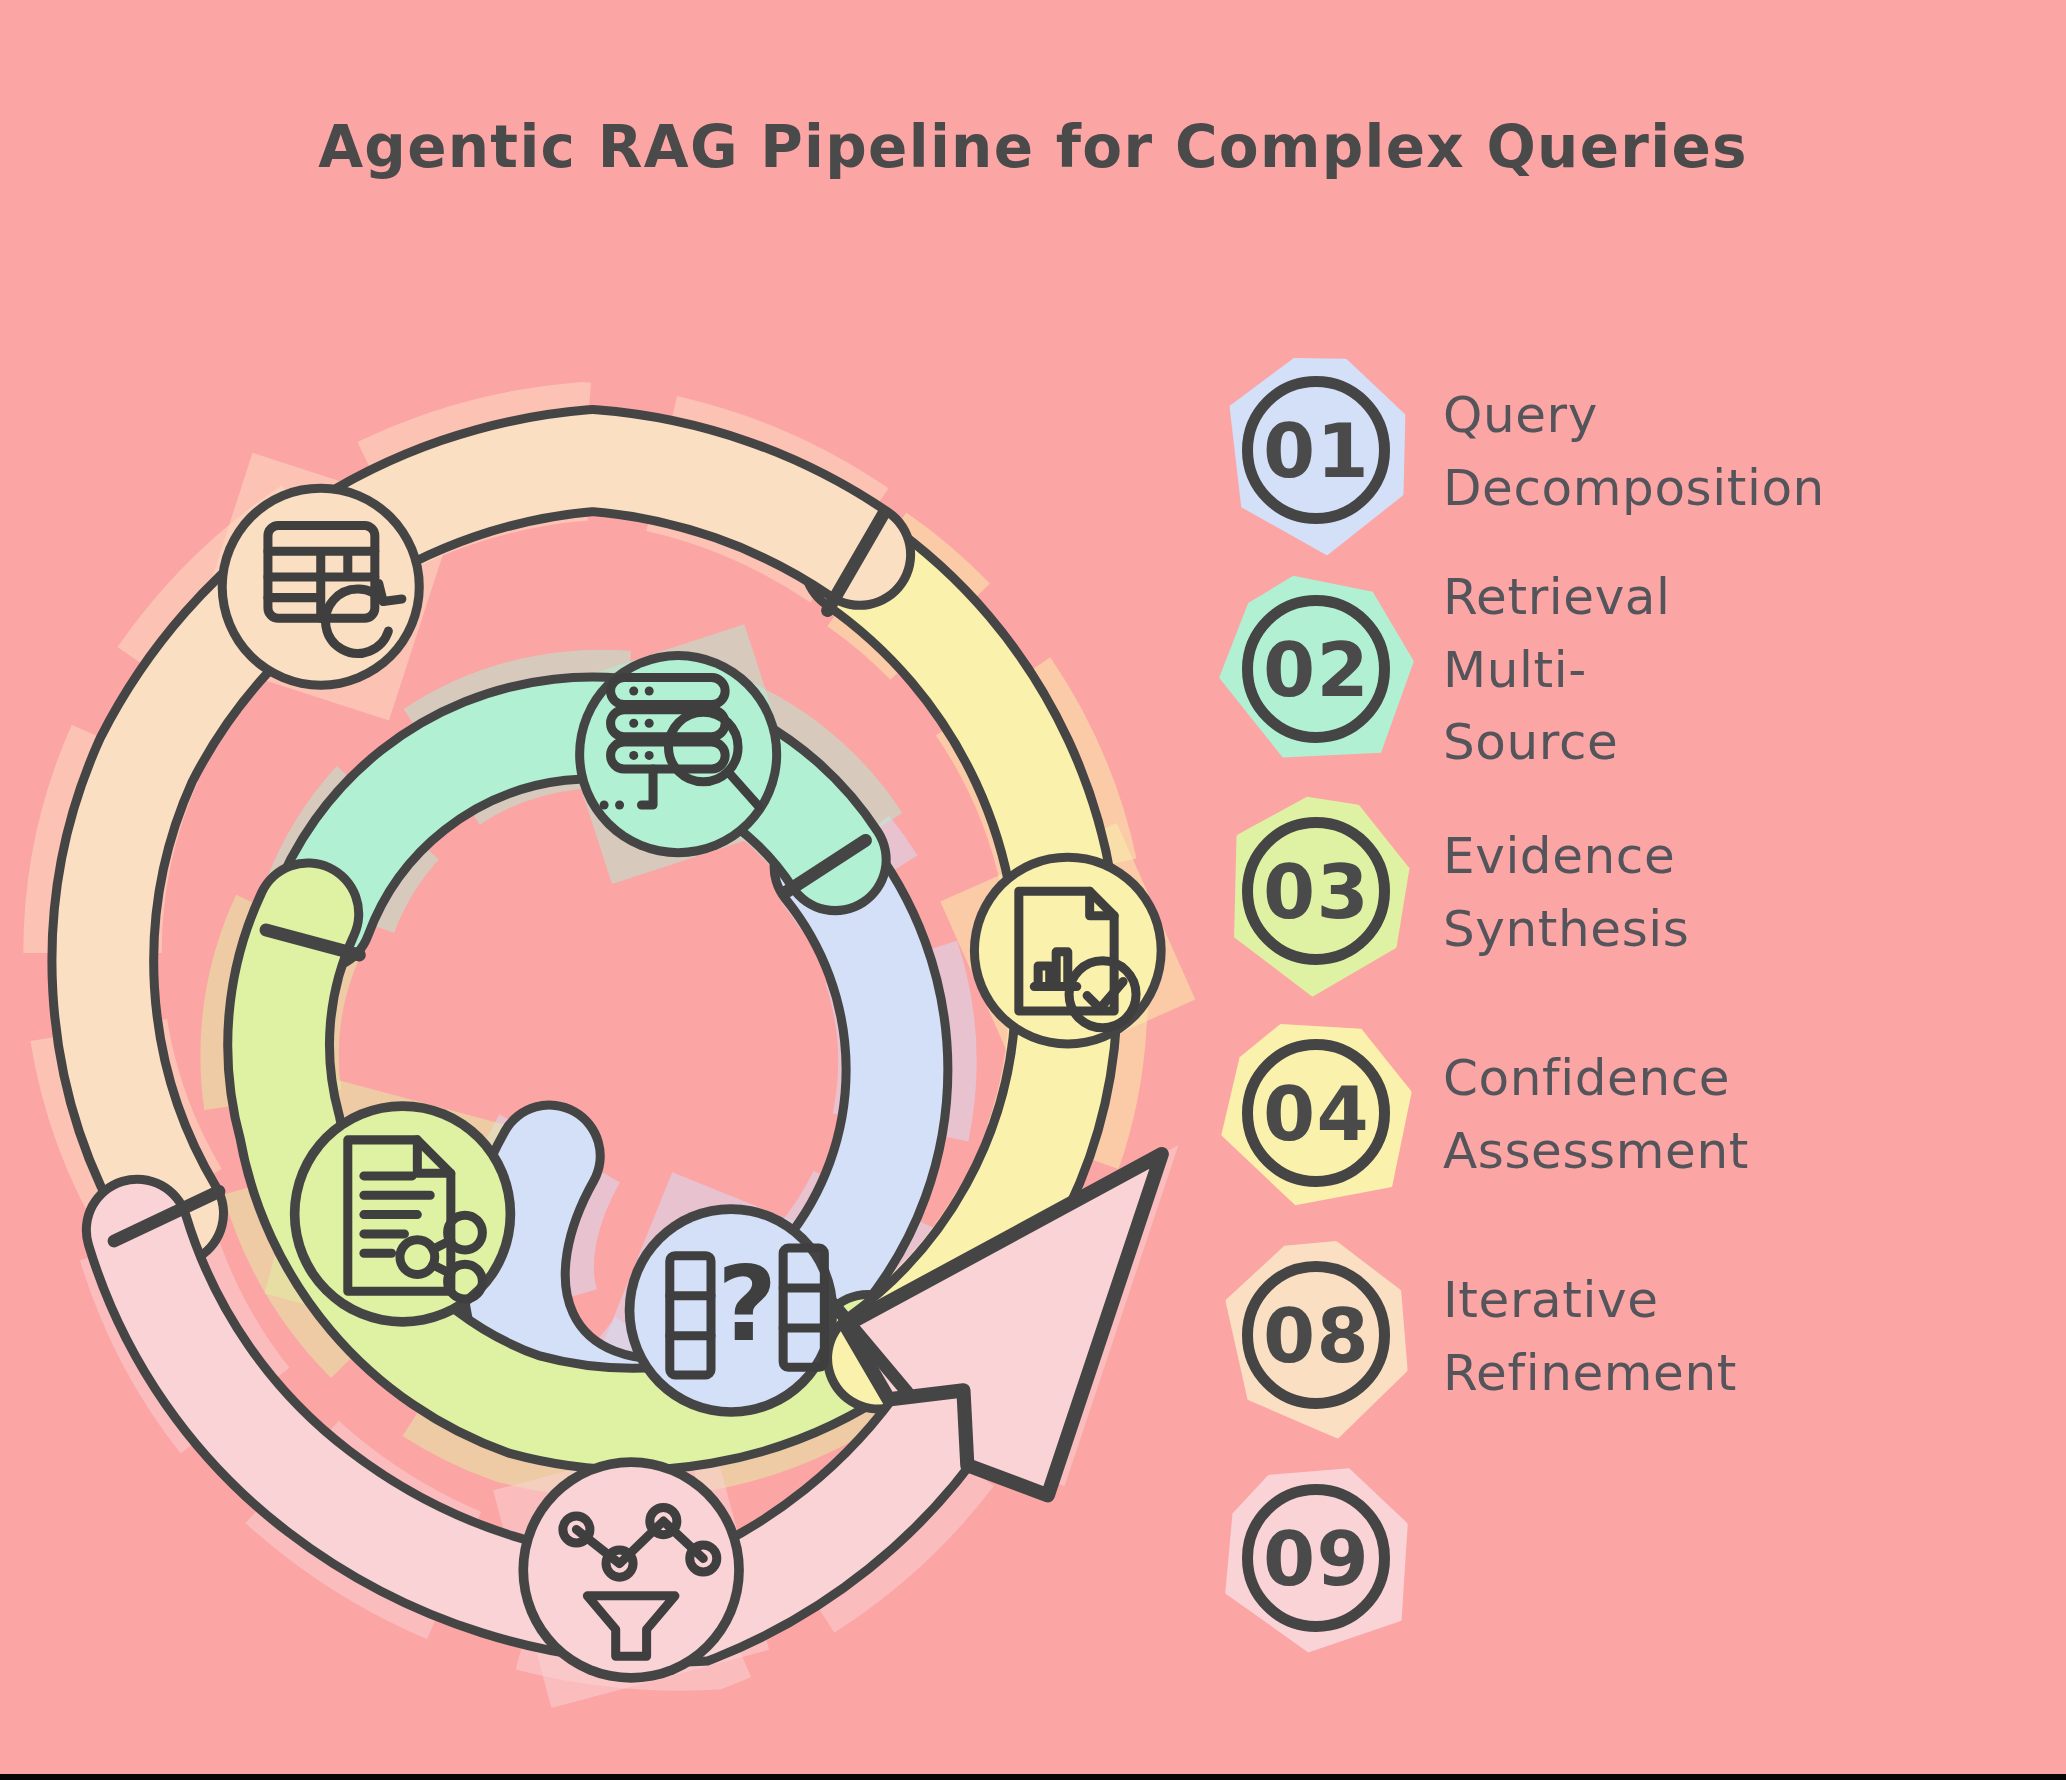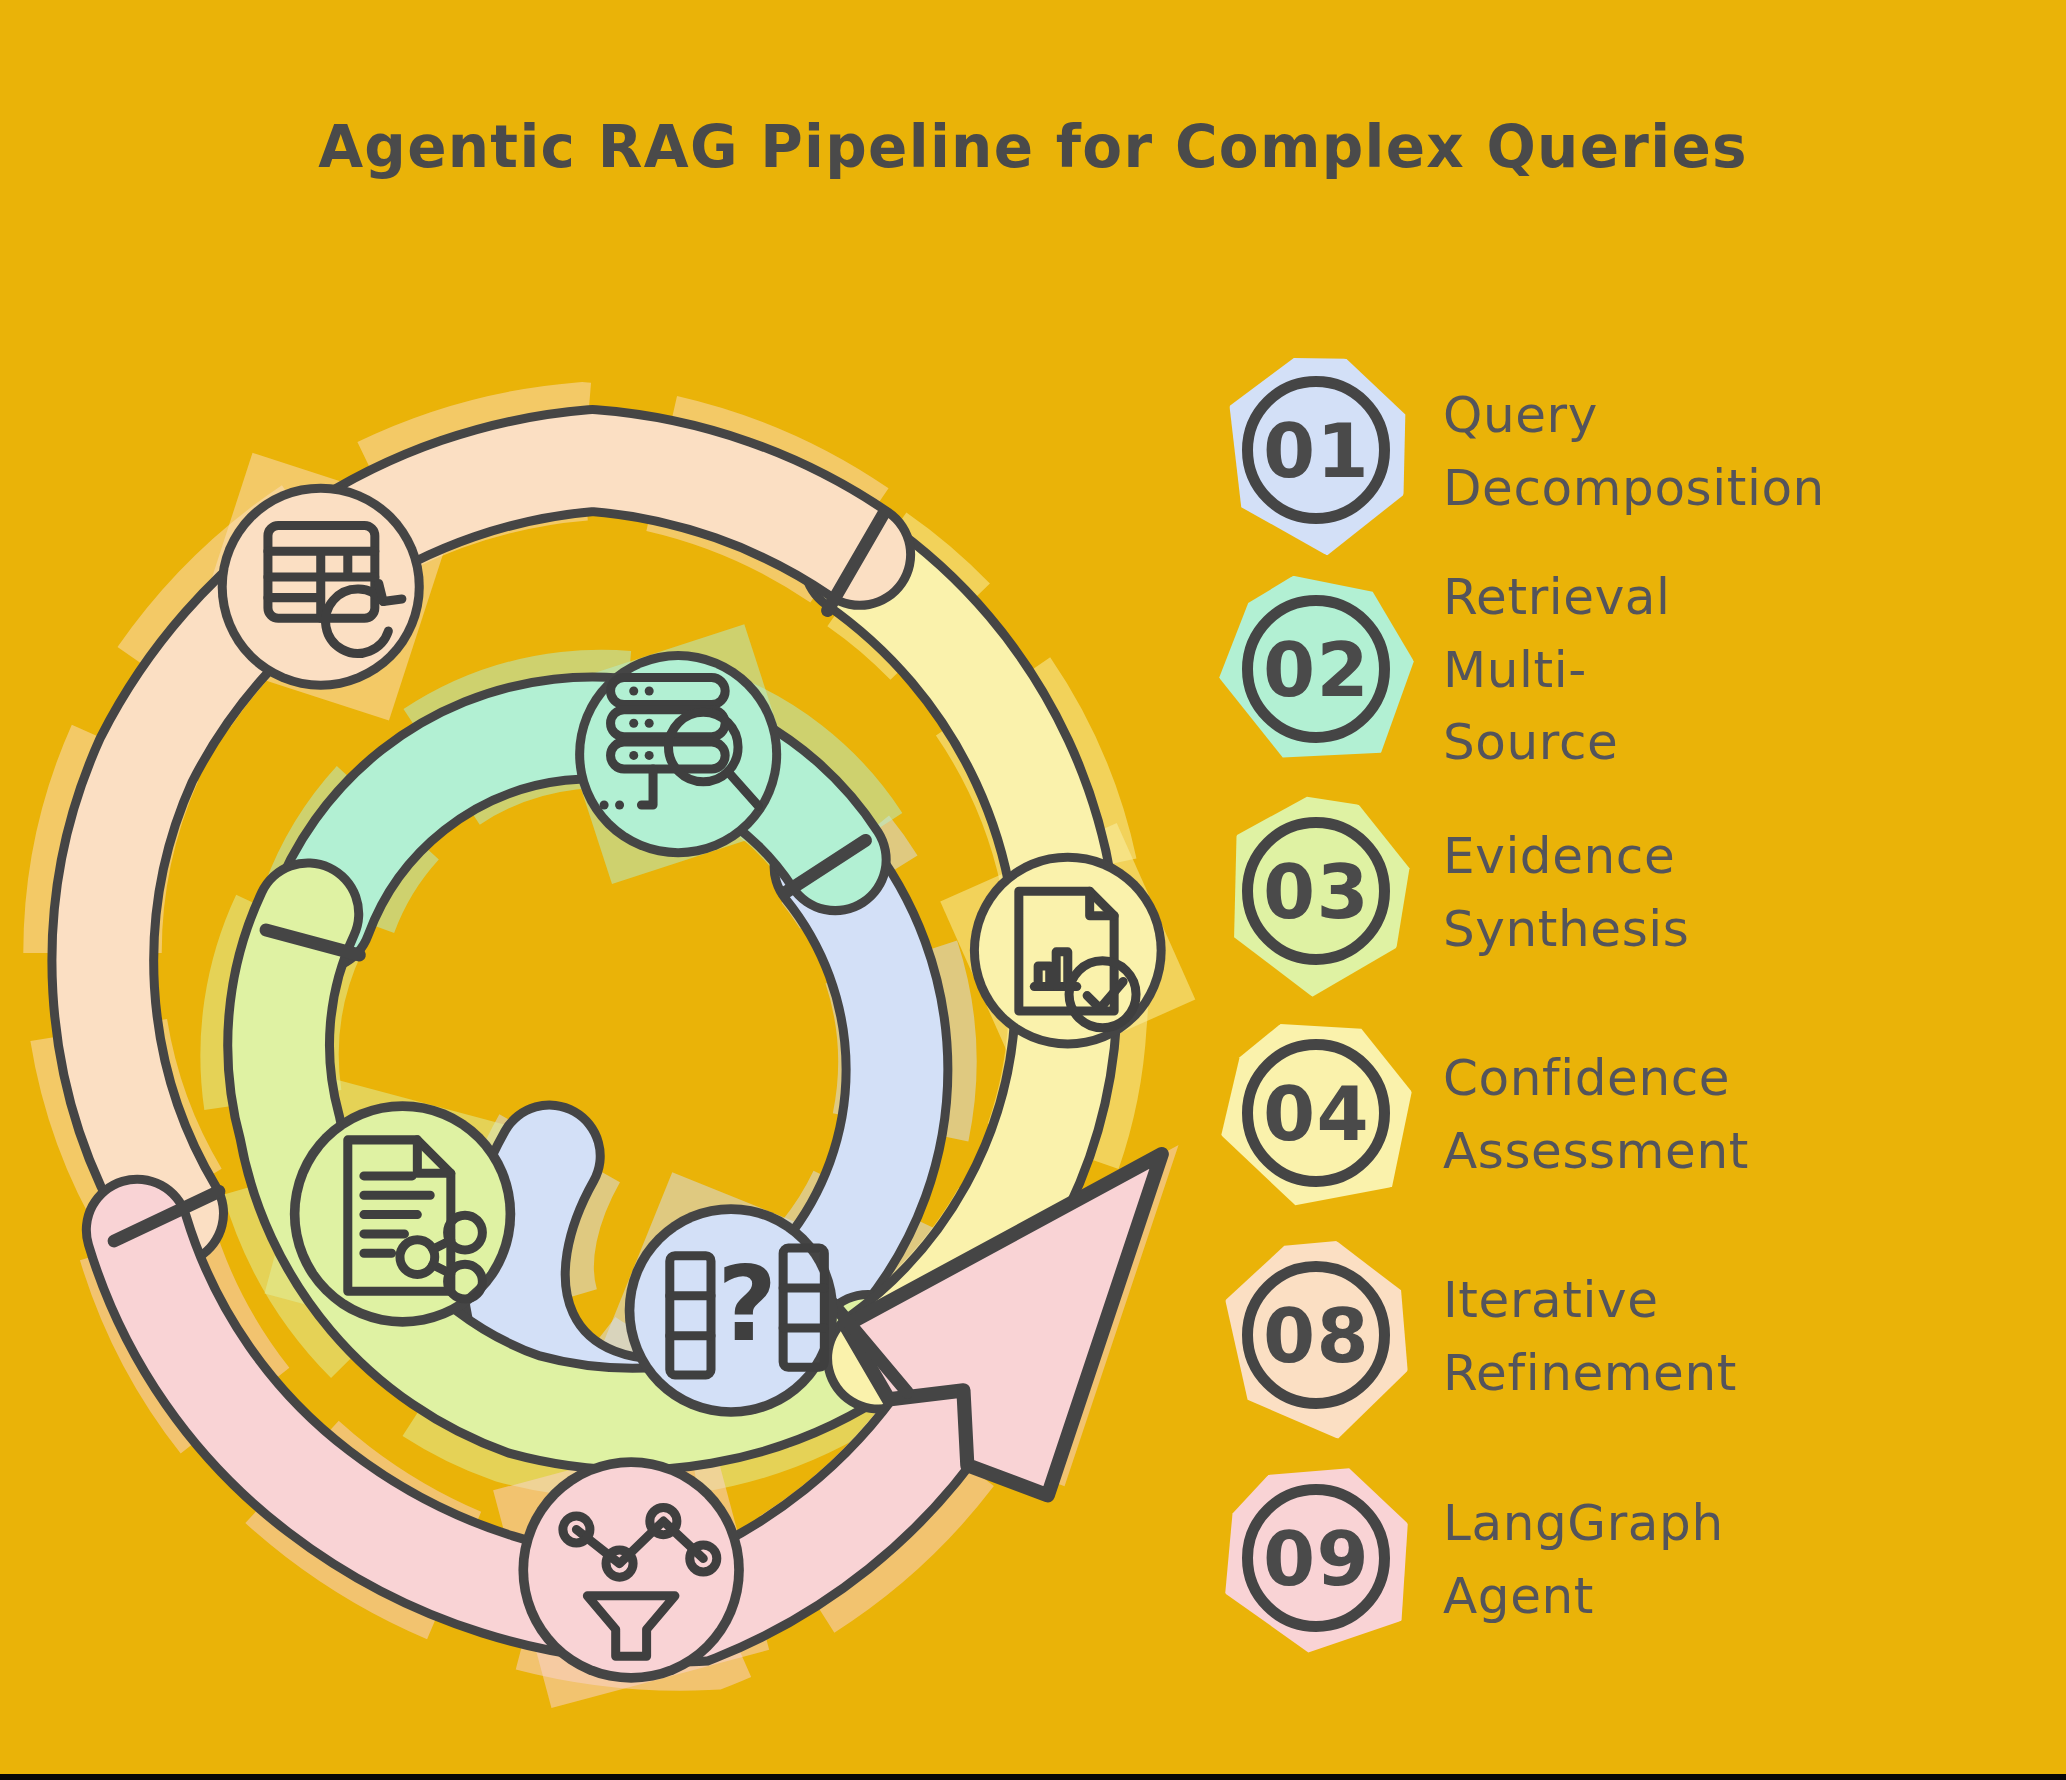--- a/index.html
+++ b/index.html
@@ -1,21 +1,21 @@
 <!DOCTYPE html>
 <html style="--outline: #454545; --icon: #3f3f3f; --label: #54545b; --title: #4a4a4a; --step1: #d3e0f7; --step2: #b2f0d3; --step3: #dff2a3; --step4: #faf2ac; --step5: #fbdfc3; --step6: #f9d3d5;font-size:10.3px"><head>
 <meta charset="utf-8">
 <style>
   :root{
     --outline:#454545; --icon:#3f3f3f; --label:#54545b; --title:#4a4a4a;
     --step1:#d3e0f7; --step2:#b2f0d3; --step3:#dff2a3;
     --step4:#faf2ac; --step5:#fbdfc3; --step6:#f9d3d5;
   }
   html,body{margin:0;padding:0;background:#ffffff;}
-  .page{position:relative;width:2066px;height:1780px;overflow:hidden;background:#eab308;
+  .page{position:relative;width:2066px;height:1780px;overflow:hidden;background:#fca5a5;
         font-family:"DejaVu Sans","Liberation Sans",sans-serif;}
   .title{position:absolute;top:113px;left:0;width:100%;text-align:center;
          font-size:58px;font-weight:700;letter-spacing:1.3px;color:var(--title);}
   .spiral-svg{position:absolute;left:0;top:0;width:2066px;height:1780px;pointer-events:none;}
 
   
   .b-dark{fill:none;stroke:var(--outline);stroke-width:172;stroke-linecap:round;}
   .b-col{fill:none;stroke-width:144;stroke-linecap:round;}
   .spill{fill:none;stroke-width:215;opacity:.5;stroke-linecap:butt;}
   .s1{stroke:var(--step1)} .s2{stroke:var(--step2)} .s3{stroke:var(--step3)}
@@ -232,21 +232,20 @@
         <div>Iterative Refinement</div>
           <div></div>
       </div>
     </div>
 
     <div class="legend-item" style="top:1559px">
       <div class="blob" style="background:var(--step6);transform:rotate(-30deg)"></div>
       <div class="ring"></div>
       <div class="num">09</div>
       <div class="label">
-        <div>LangGraph Agent</div>
       </div>
     </div>
 
   </div>
 
   <div class="bottom-bar"></div>
 </div>
 
 
 </body></html>

